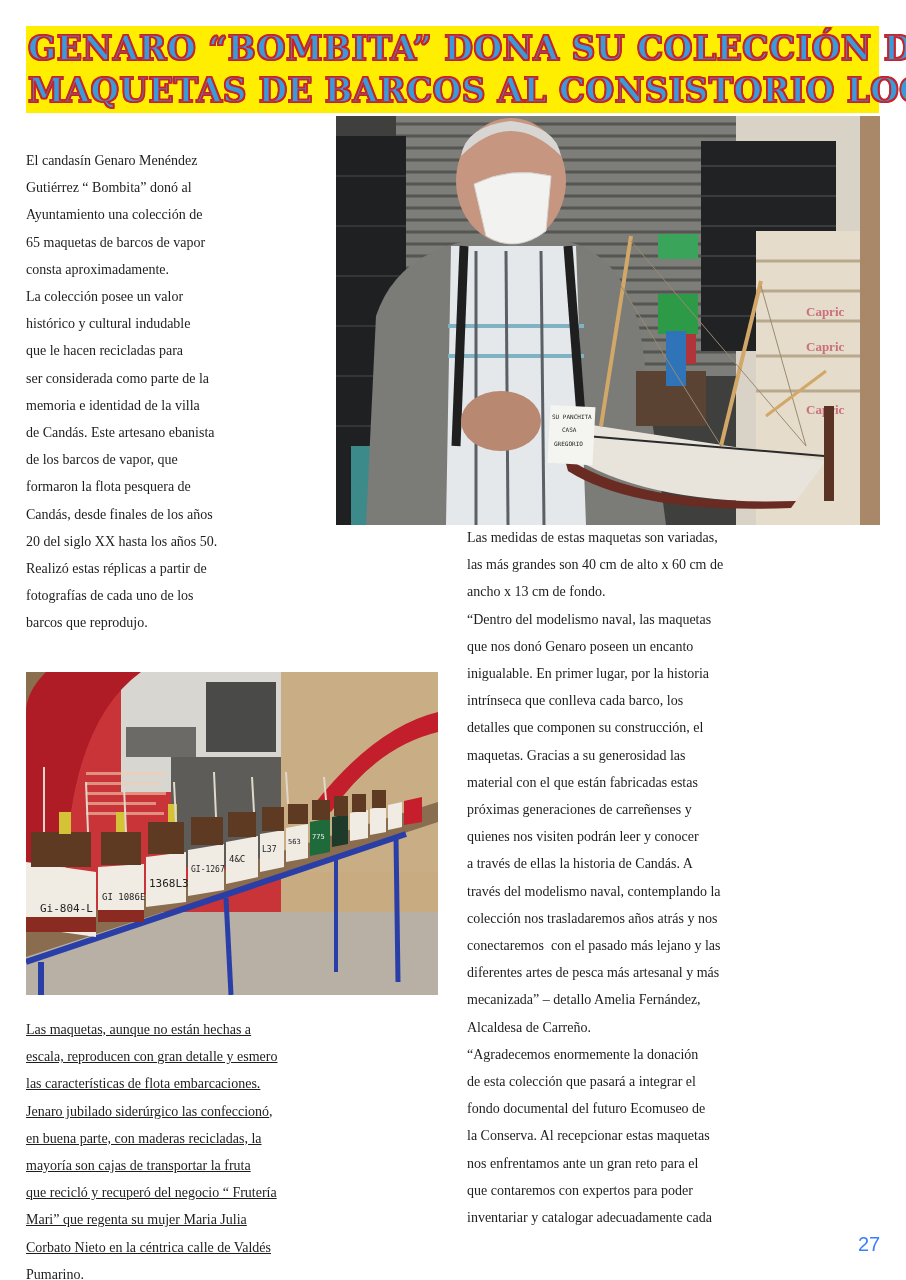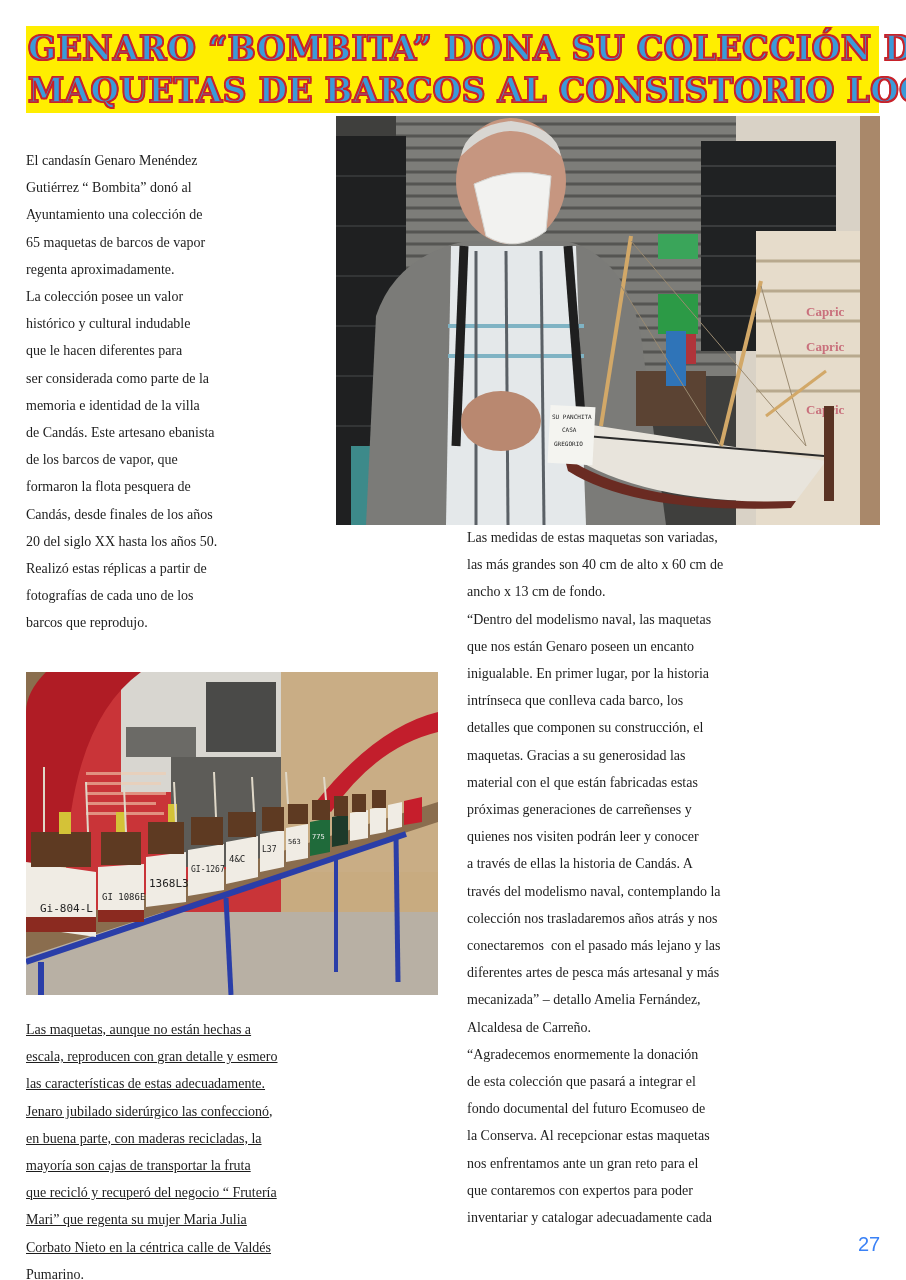--- a/index.html
+++ b/index.html
@@ -89,24 +89,24 @@
 <div class="banner">
   <div class="banner-line l1">GENARO “BOMBITA” DONA SU COLECCIÓN DE</div>
   <div class="banner-line l2">MAQUETAS DE BARCOS AL CONSISTORIO LOCAL</div>
 </div>
 
 <div class="text-block col-a">
   <p>El candasín Genaro Menéndez</p>
   <p>Gutiérrez “ Bombita” donó al</p>
   <p>Ayuntamiento una colección de</p>
   <p>65 maquetas de barcos de vapor</p>
-  <p>regenta aproximadamente.</p>
+  <p>consta aproximadamente.</p>
   <p>La colección posee un valor</p>
   <p>histórico y cultural indudable</p>
-  <p>que le hacen diferentes para</p>
+  <p>que le hacen recicladas para</p>
   <p>ser considerada como parte de la</p>
   <p>memoria e identidad de la villa</p>
   <p>de Candás. Este artesano ebanista</p>
   <p>de los barcos de vapor, que</p>
   <p>formaron la flota pesquera de</p>
   <p>Candás, desde finales de los años</p>
   <p>20 del siglo XX hasta los años 50.</p>
   <p>Realizó estas réplicas a partir de</p>
   <p>fotografías de cada uno de los</p>
   <p>barcos que reprodujo.</p>
@@ -223,21 +223,21 @@
 
     <rect x="488" y="290" width="10" height="95" fill="#5a3324"></rect>
   </svg>
 </div>
 
 <div class="text-block col-c">
   <p>Las medidas de estas maquetas son variadas,</p>
   <p>las más grandes son 40 cm de alto x 60 cm de</p>
   <p>ancho x 13 cm de fondo.</p>
   <p>“Dentro del modelismo naval, las maquetas</p>
-  <p>que nos están Genaro poseen un encanto</p>
+  <p>que nos donó Genaro poseen un encanto</p>
   <p>inigualable. En primer lugar, por la historia</p>
   <p>intrínseca que conlleva cada barco, los</p>
   <p>detalles que componen su construcción, el</p>
   <p>maquetas. Gracias a su generosidad las</p>
   <p>material con el que están fabricadas estas</p>
   <p>próximas generaciones de carreñenses y</p>
   <p>quienes nos visiten podrán leer y conocer</p>
   <p>a través de ellas la historia de Candás. A</p>
   <p>través del modelismo naval, contemplando la</p>
   <p>colección nos trasladaremos años atrás y nos</p>
@@ -342,21 +342,21 @@
       <line x1="228" y1="140" x2="226" y2="105"></line>
       <line x1="262" y1="132" x2="260" y2="100"></line>
       <line x1="300" y1="128" x2="298" y2="105"></line>
     </g>
   </svg>
 </div>
 
 <div class="text-block col-b">
   <p>Las maquetas, aunque no están hechas a</p>
   <p>escala, reproducen con gran detalle y esmero</p>
-  <p>las características de estas adecuadamente.</p>
+  <p>las características de flota embarcaciones.</p>
   <p>Jenaro jubilado siderúrgico las confeccionó,</p>
   <p>en buena parte, con maderas recicladas, la</p>
   <p>mayoría son cajas de transportar la fruta</p>
   <p>que recicló y recuperó del negocio “ Frutería</p>
   <p>Mari” que regenta su mujer Maria Julia</p>
   <p>Corbato Nieto en la céntrica calle de Valdés</p>
   <p>Pumarino.</p>
 </div>
 
 <div class="page-number">27</div>

